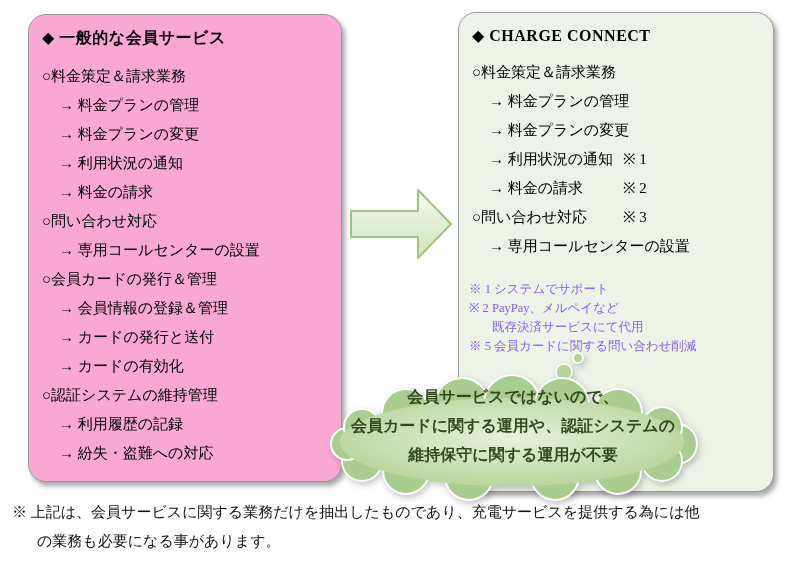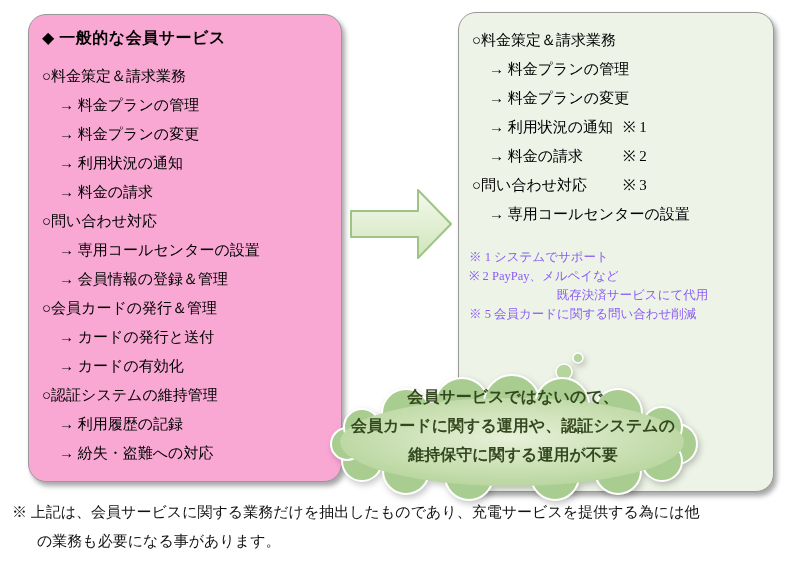--- a/index.html
+++ b/index.html
@@ -19,21 +19,21 @@
 
   .panel-title{font-size:16px;font-weight:bold;padding:13px 0 0 13px;letter-spacing:0.5px;}
   .items{margin-top:13px;}
   .item{position:relative;font-size:15px;line-height:29px;white-space:nowrap;}
   .item.main{padding-left:13px;}
   .item.sub{padding-left:30px;}
   .item .note{position:absolute;left:164px;top:0;}
 
   .notes{margin-top:19px;font-size:12.5px;line-height:19px;color:#8b5cf6;}
   .note-line{padding-left:10px;white-space:nowrap;}
-  .note-line.indent{padding-left:33px;text-align:center;}
+  .note-line.indent{padding-left:33px;}
 
   .arrow-wrap{position:absolute;left:348px;top:186px;width:106px;height:76px;}
   .cloud-wrap{
     position:absolute;left:312px;top:346px;width:400px;height:175px;
     filter:drop-shadow(2px 3px 3px rgba(0,0,0,0.22));
   }
   .callout-text{
     position:absolute;left:330px;top:382px;width:366px;text-align:center;
     font-size:16px;font-weight:bold;line-height:29px;color:#33481f;
   }
@@ -48,31 +48,32 @@
   <div class="panel left">
     <div class="panel-title">◆ 一般的な会員サービス</div>
     <div class="items">
       <div class="item main"><span>○料金策定＆請求業務</span></div>
       <div class="item sub"><span>→ 料金プランの管理</span></div>
       <div class="item sub"><span>→ 料金プランの変更</span></div>
       <div class="item sub"><span>→ 利用状況の通知</span></div>
       <div class="item sub"><span>→ 料金の請求</span></div>
       <div class="item main"><span>○問い合わせ対応</span></div>
       <div class="item sub"><span>→ 専用コールセンターの設置</span></div>
+      <div class="item main"><span>○会員カードの発行＆管理</span></div>
       <div class="item sub"><span>→ 会員情報の登録＆管理</span></div>
-      <div class="item main"><span>○会員カードの発行＆管理</span></div>
       <div class="item sub"><span>→ カードの発行と送付</span></div>
       <div class="item sub"><span>→ カードの有効化</span></div>
       <div class="item main"><span>○認証システムの維持管理</span></div>
       <div class="item sub"><span>→ 利用履歴の記録</span></div>
       <div class="item sub"><span>→ 紛失・盗難への対応</span></div>
     </div>
   </div>
 
   <div class="panel right">
+    <div class="panel-title">◆ CHARGE CONNECT</div>
     <div class="items">
       <div class="item main"><span>○料金策定＆請求業務</span><span class="note"></span></div>
       <div class="item sub"><span>→ 料金プランの管理</span><span class="note"></span></div>
       <div class="item sub"><span>→ 料金プランの変更</span><span class="note"></span></div>
       <div class="item sub"><span>→ 利用状況の通知</span><span class="note">※ 1</span></div>
       <div class="item sub"><span>→ 料金の請求</span><span class="note">※ 2</span></div>
       <div class="item main"><span>○問い合わせ対応</span><span class="note">※ 3</span></div>
       <div class="item sub"><span>→ 専用コールセンターの設置</span><span class="note"></span></div>
     </div>
     <div class="notes">

